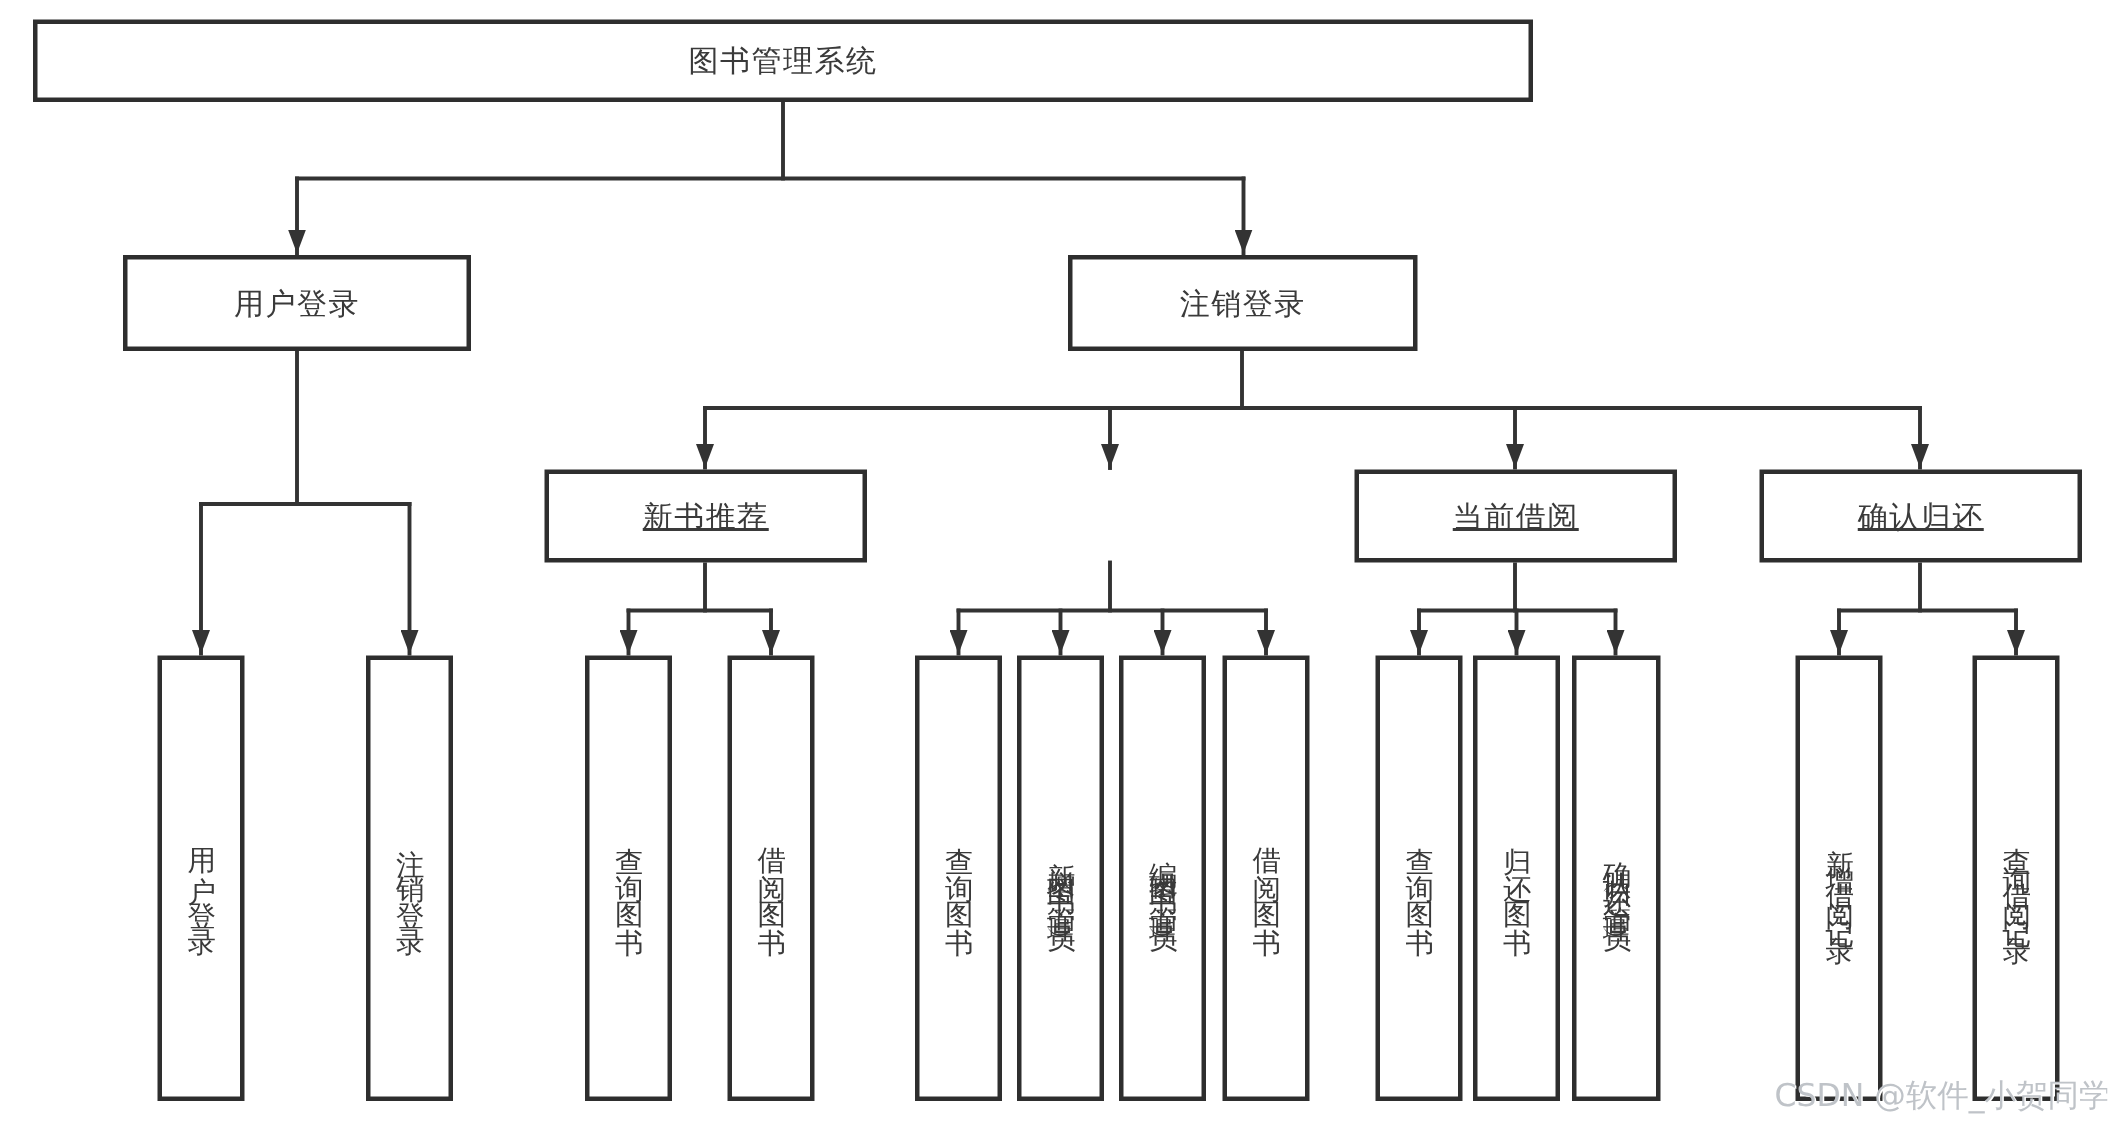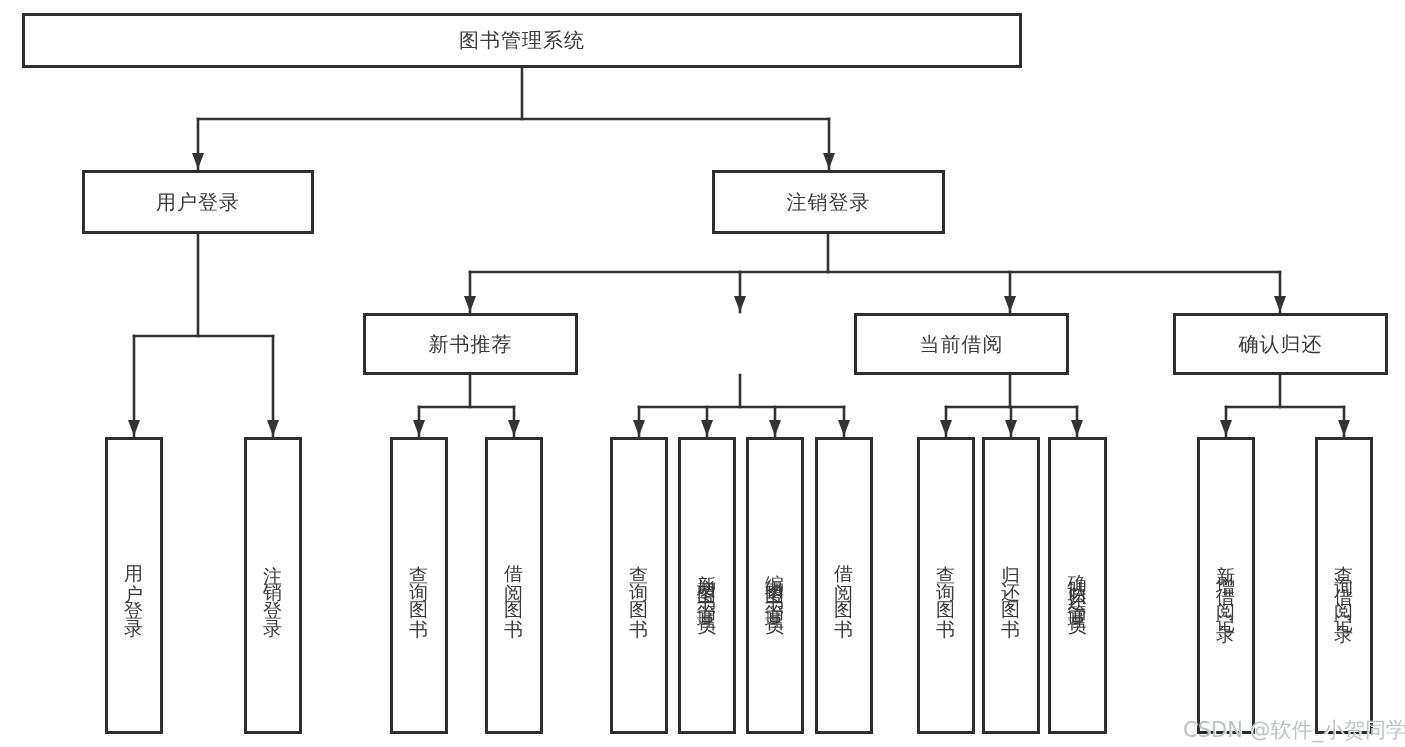--- a/index.html
+++ b/index.html
@@ -44,24 +44,24 @@
     font-size: 19px;
     line-height: 1;
   }
   .v-short .label { letter-spacing: 18px; }
   .v-mid   .label { letter-spacing: 12px; }
   .v-long  .label { letter-spacing: 6px; }
   
   .n-root  { left: 22px;  top: 13px;  width: 1000px; height: 55px; }
   .n-login { left: 82px;  top: 170px; width: 232px;  height: 64px; }
   .n-mgmt  { left: 712px; top: 170px; width: 233px;  height: 64px; }
-  .n-l3    { top: 313px; width: 215px; height: 62px; }
+  .n-l3    { top: 313px; width: 215px; height: 62px; text-decoration: underline; }
   .n-l3-0  { left: 363px; }
   .n-l3-1  { left: 633px; }
-  .n-l3-2  { left: 854px; }
+  .n-l3-2  { left: 903px; }
   .n-l3-3  { left: 1173px; }
   .leaf    { top: 437px; width: 58px; height: 297px; }
   .lf-0  { left: 105px; }
   .lf-1  { left: 244px; }
   .lf-2  { left: 390px; }
   .lf-3  { left: 485px; }
   .lf-4  { left: 610px; }
   .lf-5  { left: 678px; }
   .lf-6  { left: 746px; }
   .lf-7  { left: 815px; }

